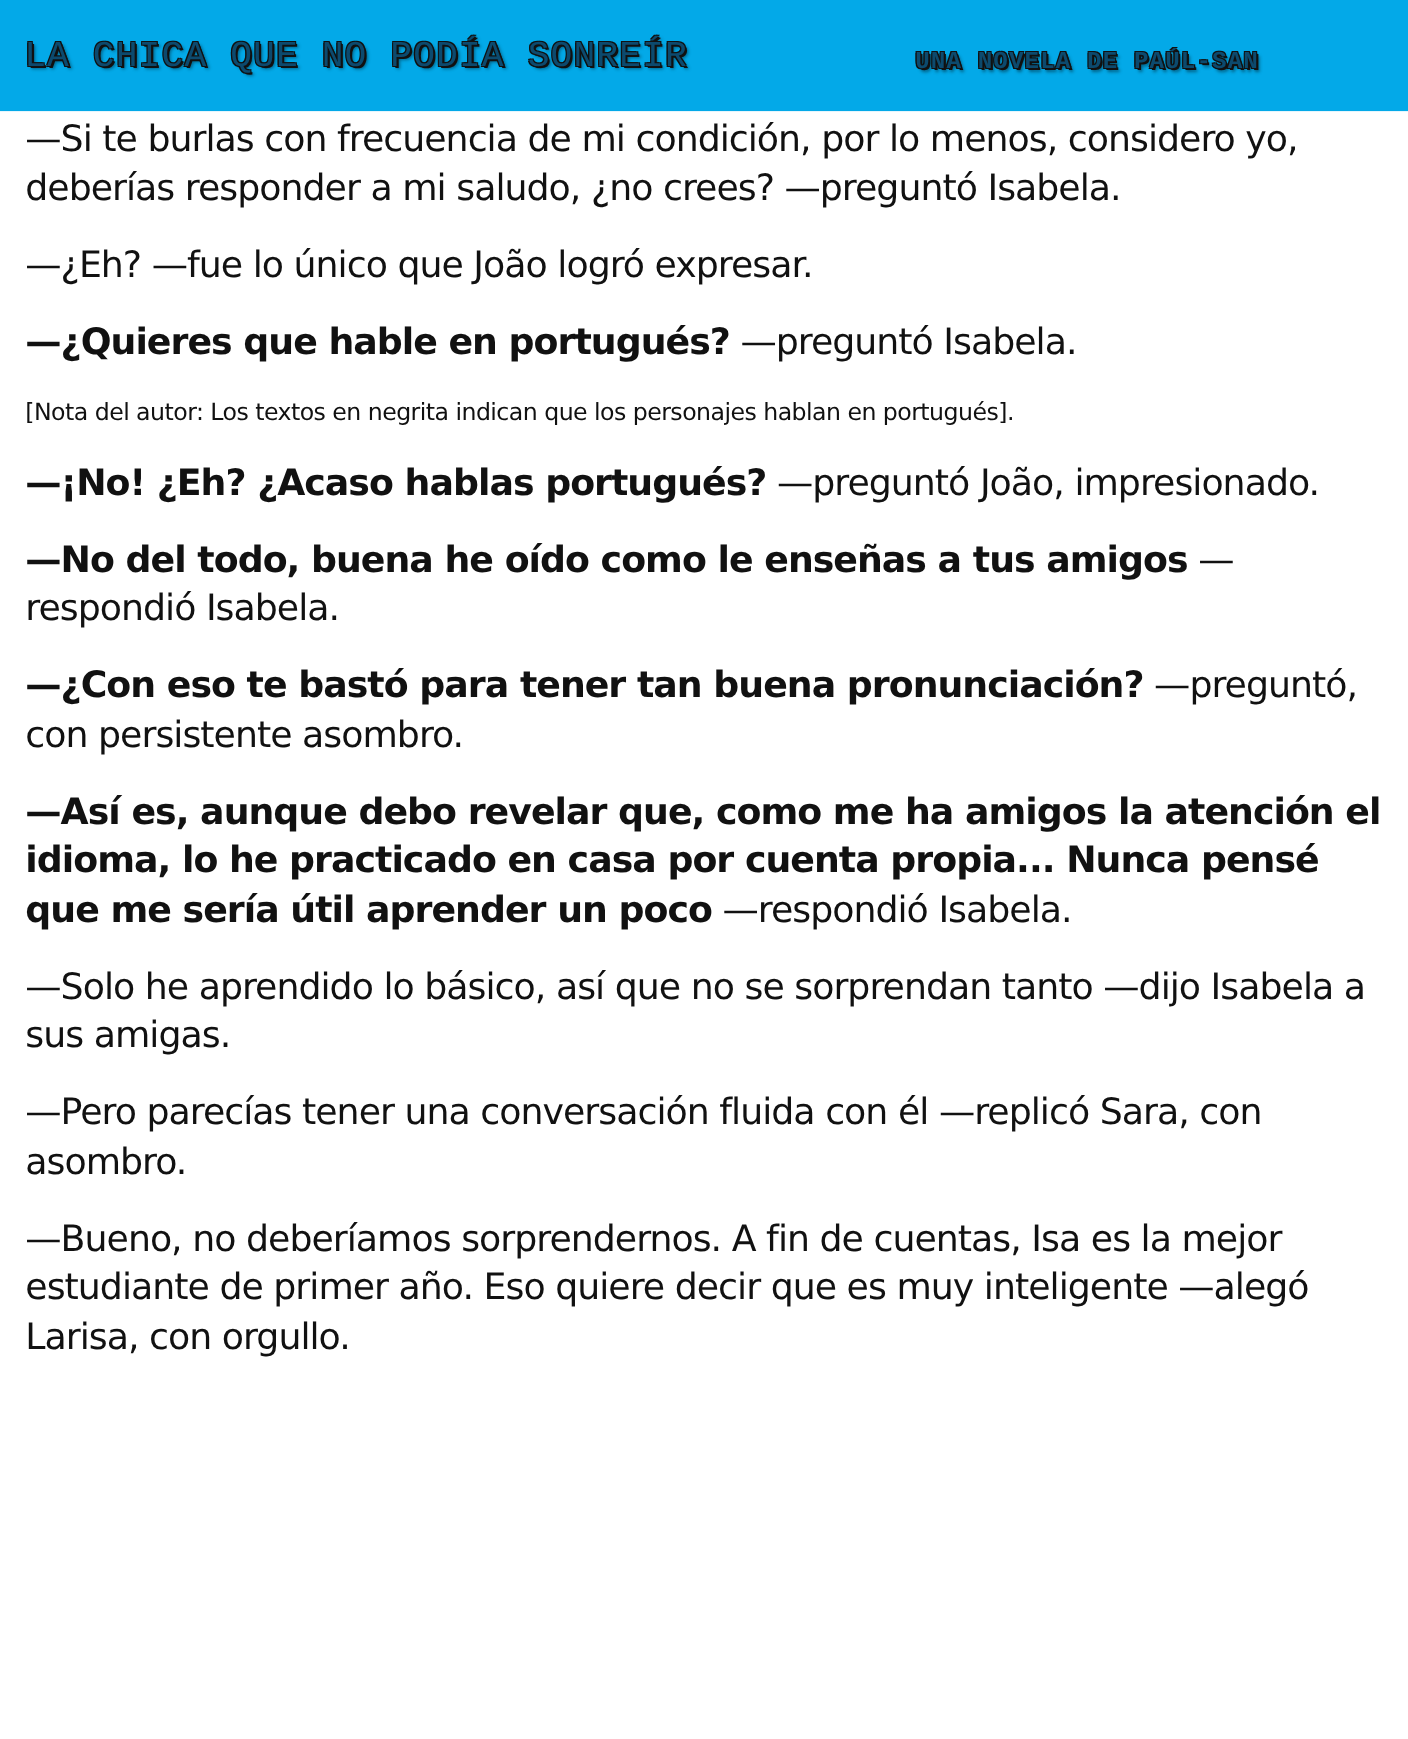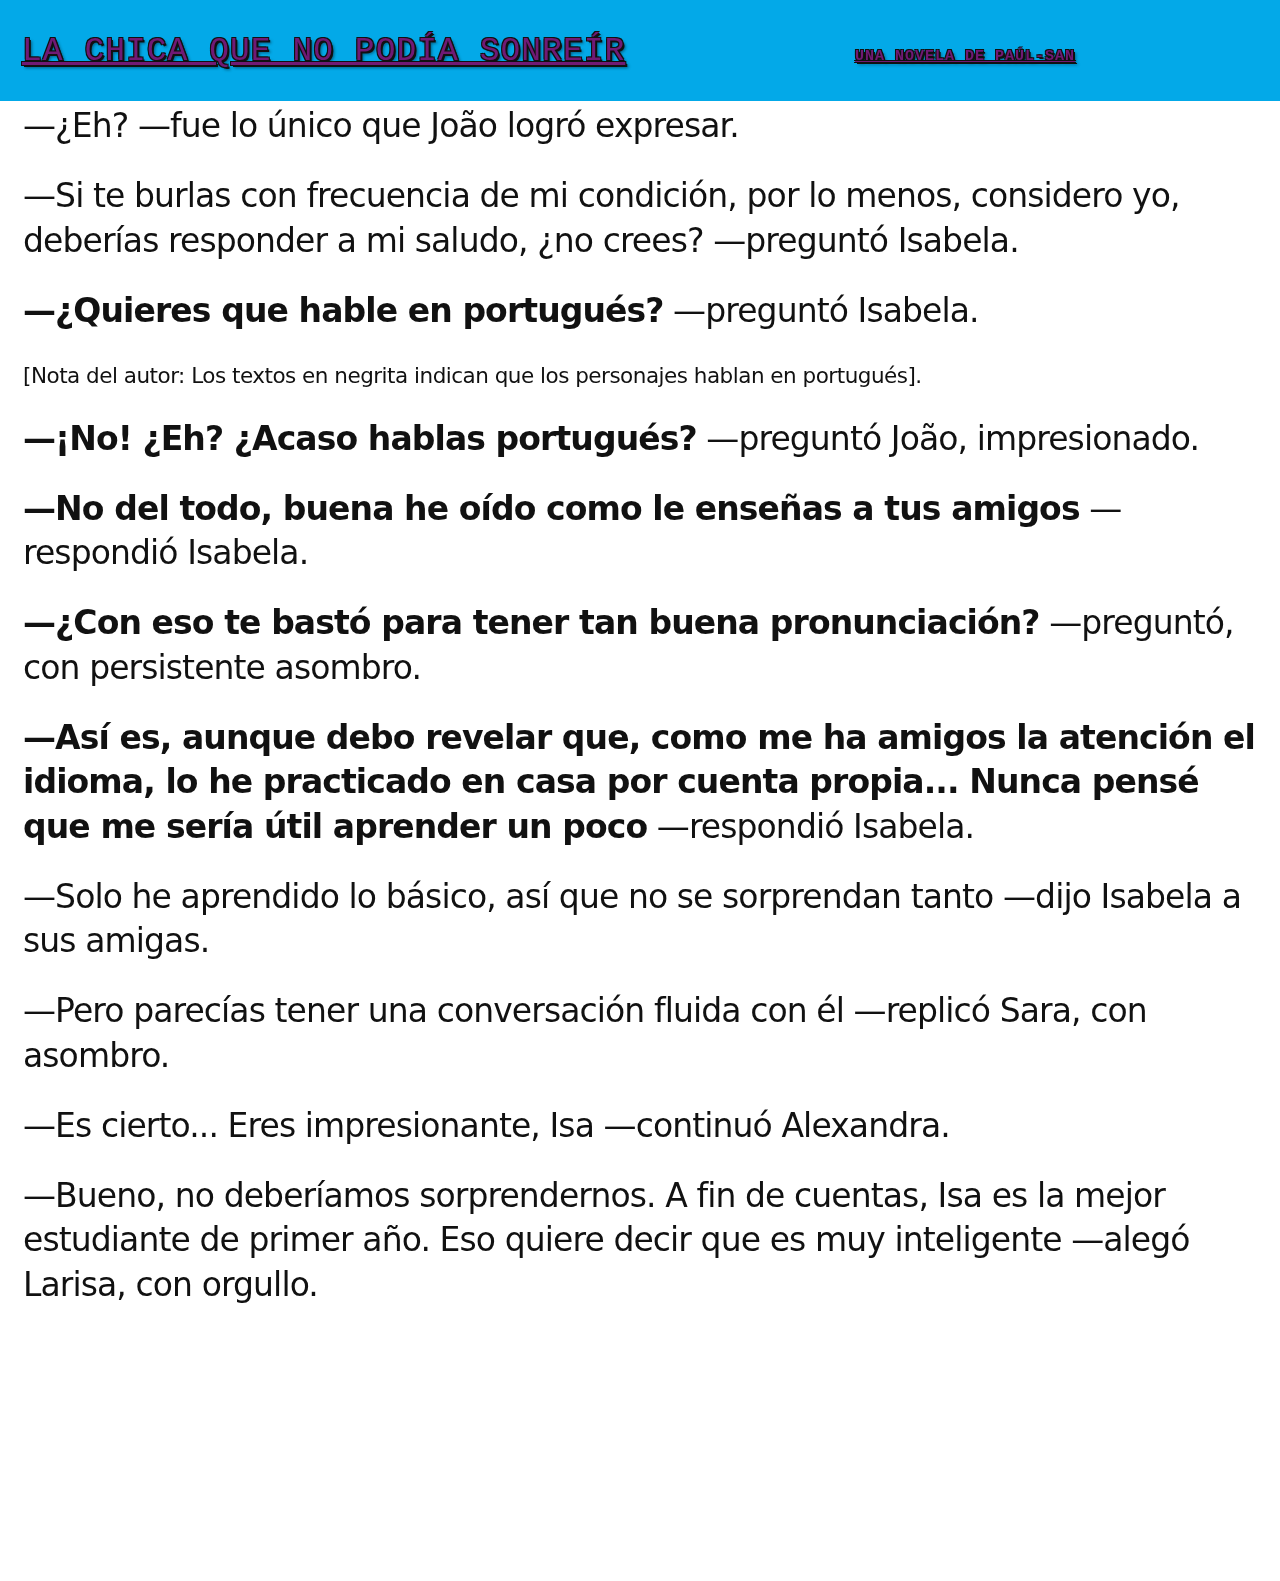--- a/index.html
+++ b/index.html
@@ -2,50 +2,49 @@
 <html><head>
 <meta charset="utf-8">
 <style>
   html, body { margin: 0; padding: 0; background: #ffffff; }
   body { width: 1280px; height: 1581px; overflow: hidden; position: relative; }
   .header {
     position: absolute; left: 0; top: 0; width: 1280px; height: 101px;
     background: #03a9e8;
   }
   .header-title, .header-subtitle {
-    position: absolute; font-family: "Liberation Mono", monospace; color: #701a75;
+    position: absolute; font-family: "Liberation Mono", monospace; color: #0c4a6e;
     text-shadow: -1px -1px 0 #111, 1px -1px 0 #111, -1px 1px 0 #111, 1px 1px 0 #111,
                  2px 2px 0 #111, 3px 3px 3px rgba(0,0,0,0.45);
-    white-space: nowrap; letter-spacing: 1px; text-decoration: underline;
+    white-space: nowrap; letter-spacing: 1px;
   }
   .header-title { left: 22px; top: 32px; font-size: 33px; line-height: 40px; }
-  .header-subtitle { left: 855px; top: 43px; font-size: 15px; line-height: 28px; font-weight: bold; }
+  .header-subtitle { left: 832px; top: 43px; font-size: 22px; line-height: 28px; font-weight: bold; }
   .content {
     position: absolute; left: 23px; top: 104px; width: 1240px;
     font-family: "DejaVu Sans", sans-serif; color: #111111;
   }
   .para { margin: 0; font-size: 33px; line-height: 44.5px; letter-spacing: -0.9px; }
   .para + .para { margin-top: 25.5px; }
   .note { font-size: 21.5px; line-height: 30px; font-weight: normal; letter-spacing: -0.5px; margin-top: 28px !important; margin-bottom: 6px; }
   .b { font-weight: bold; }
 </style>
 </head>
 <body>
 
 <div class="header">
   <div class="header-title">LA CHICA QUE NO PODÍA SONREÍR</div>
   <div class="header-subtitle">UNA NOVELA DE PAÚL-SAN</div>
 </div>
 
 <div class="content">
+  <p class="para"><span>—Si te burlas con frecuencia de mi condición, por lo menos, considero yo, deberías responder a mi saludo, ¿no crees? —preguntó Isabela.</span></p>
   <p class="para"><span>—¿Eh? —fue lo único que João logró expresar.</span></p>
-  <p class="para"><span>—Si te burlas con frecuencia de mi condición, por lo menos, considero yo, deberías responder a mi saludo, ¿no crees? —preguntó Isabela.</span></p>
   <p class="para"><span class="b">—¿Quieres que hable en portugués?</span><span> —preguntó Isabela.</span></p>
   <p class="para note">[Nota del autor: Los textos en negrita indican que los personajes hablan en portugués].</p>
   <p class="para"><span class="b">—¡No! ¿Eh? ¿Acaso hablas portugués?</span><span> —preguntó João, impresionado.</span></p>
   <p class="para"><span class="b">—No del todo, buena he oído como le enseñas a tus amigos</span><span> —respondió Isabela.</span></p>
   <p class="para"><span class="b">—¿Con eso te bastó para tener tan buena pronunciación?</span><span> —preguntó, con persistente asombro.</span></p>
   <p class="para"><span class="b">—Así es, aunque debo revelar que, como me ha amigos la atención el idioma, lo he practicado en casa por cuenta propia... Nunca pensé que me sería útil aprender un poco</span><span> —respondió Isabela.</span></p>
   <p class="para"><span>—Solo he aprendido lo básico, así que no se sorprendan tanto —dijo Isabela a sus amigas.</span></p>
   <p class="para"><span>—Pero parecías tener una conversación fluida con él —replicó Sara, con asombro.</span></p>
-  <p class="para"><span>—Es cierto... Eres impresionante, Isa —continuó Alexandra.</span></p>
   <p class="para"><span>—Bueno, no deberíamos sorprendernos. A fin de cuentas, Isa es la mejor estudiante de primer año. Eso quiere decir que es muy inteligente —alegó Larisa, con orgullo.</span></p>
 </div>
 
 </body></html>

